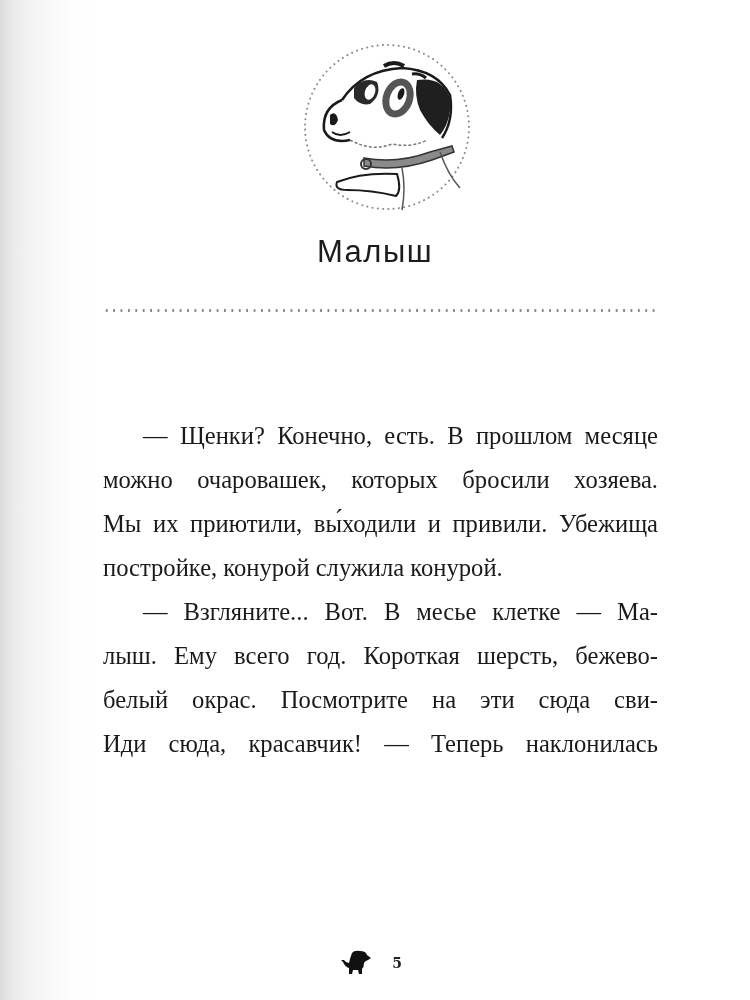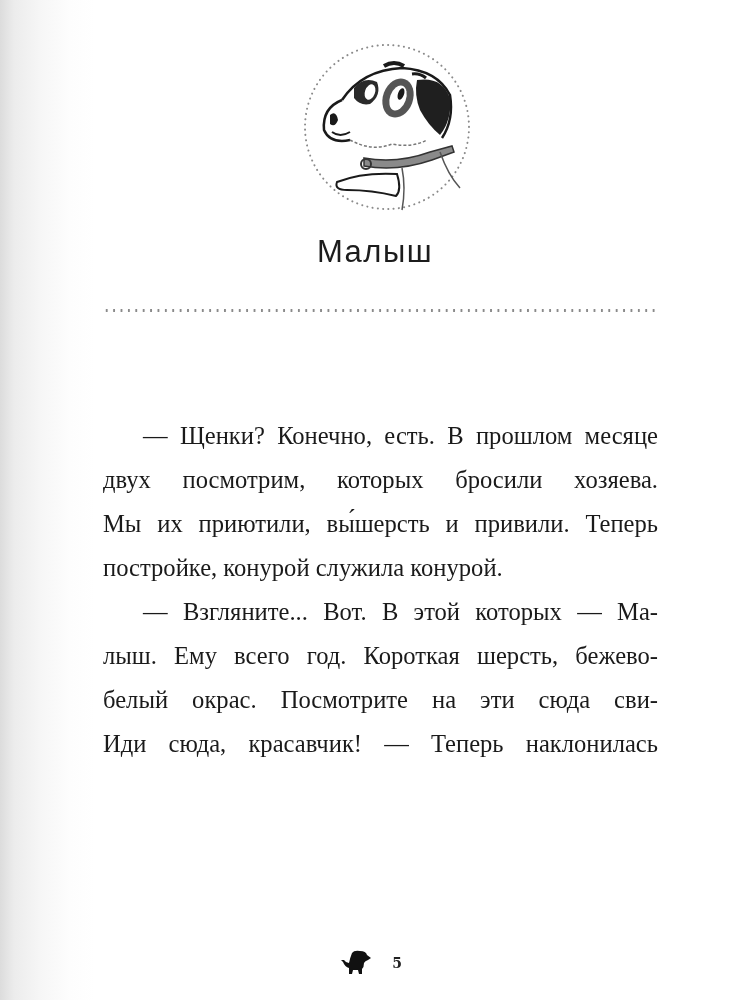--- a/index.html
+++ b/index.html
@@ -122,24 +122,24 @@
       <path d="M138 112 Q146 135 158 148" stroke="#555" stroke-width="1.5" fill="none"></path>
     </svg>
   </div>
 
   <div class="chapter-title">Малыш</div>
 
   <div class="rule"></div>
 
   <div class="body-text">
     <span class="line indent">— Щенки? Конечно, есть. В прошлом месяце</span>
-    <span class="line">двух посмотрим, которых бросили хозяева.</span>
-    <span class="line">Мы их приютили, вы́шерсть и привили. Теперь</span>
+    <span class="line">можно очаровашек, которых бросили хозяева.</span>
+    <span class="line">Мы их приютили, вы́ходили и привили. Убежища</span>
     <span class="line last">постройке, конурой служила конурой.</span>
-    <span class="line indent">— Взгляните... Вот. В этой которых — Ма-</span>
+    <span class="line indent">— Взгляните... Вот. В месье клетке — Ма-</span>
     <span class="line">лыш. Ему всего год. Короткая шерсть, бежево-</span>
     <span class="line">белый окрас. Посмотрите на эти сюда сви-</span>
     <span class="line">Иди сюда, красавчик! — Теперь наклонилась</span>
   </div>
 
   <div class="footer">
     <span class="footer-dog">
       <svg viewBox="0 0 34 26" width="34" height="26" xmlns="http://www.w3.org/2000/svg">
         <path d="M12 3 Q14 0 20 1 Q26 1 27 5 L31 8 L28 10 Q25 11 24 13 Q24 17 22 19 L22 24 L19 24 L18 20 L13 20 L12 24 L9 24 L9 18 Q5 17 3 12 L1 10 L4 10 Q6 13 9 13 Q10 8 12 3 Z" fill="#111"></path>
       </svg>

